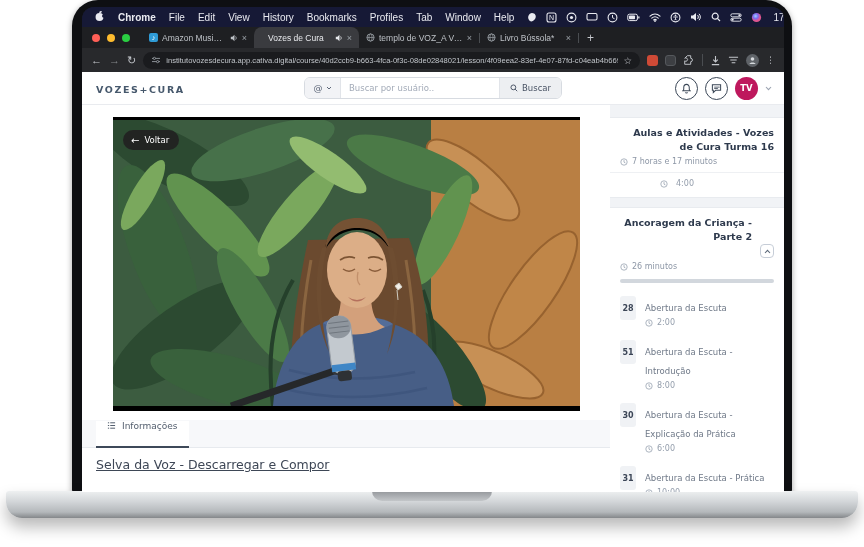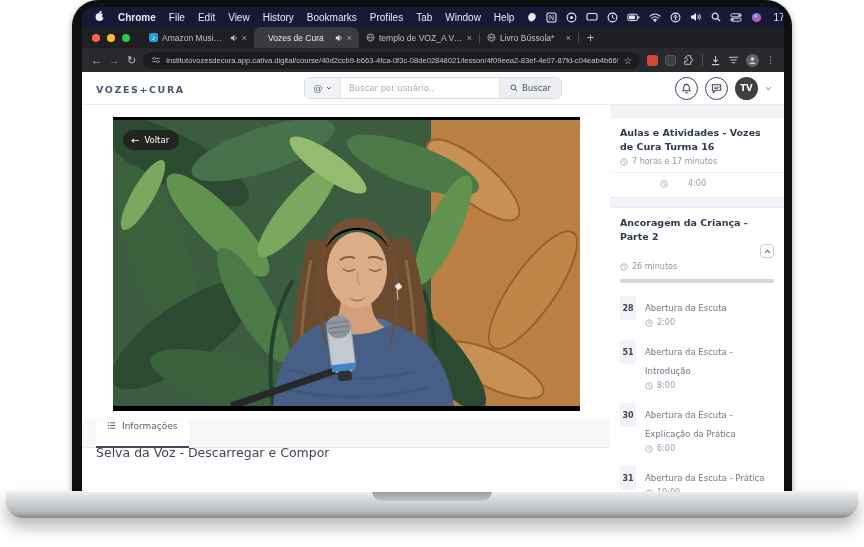--- a/index.html
+++ b/index.html
@@ -70,49 +70,49 @@
     border-radius:5px 0 0 5px; display:flex; align-items:center; justify-content:center; gap:3px;
     font-size:9px; color:#5c6678; }
   .searchbar input { border:none; outline:none; flex:1; min-width:0; font-size:8.5px;
     padding:0 8px; font-family:"DejaVu Sans", sans-serif; color:#333; background:transparent; }
   .searchbar input::placeholder { color:#a3abb8; }
   .sbtn { width:62px; background:#edeff2; border-left:1px solid #e1e4e9; border-radius:0 5px 5px 0;
     display:flex; align-items:center; justify-content:center; gap:4px; font-size:8.5px; color:#495364; }
   .hdr-right { position:absolute; right:12px; top:0; height:100%; display:flex; align-items:center; gap:7px; }
   .circle-btn { width:23px; height:23px; border:1.4px solid #3a4656; border-radius:50%;
     display:flex; align-items:center; justify-content:center; background:#fff; }
-  .avatar { width:23px; height:23px; border-radius:50%; background:#404040; color:#fff;
+  .avatar { width:23px; height:23px; border-radius:50%; background:#be185d; color:#fff;
     display:flex; align-items:center; justify-content:center; font-size:8.5px; font-weight:bold; }
 
   .main { position:absolute; left:0; top:33px; width:702px; height:387px; background:#fff; }
 
   .video-wrap { position:absolute; left:31px; top:12px; width:467px; height:294px; background:#000; overflow:hidden; }
   .video-scene { position:absolute; left:0; top:3px; }
   .voltar { position:absolute; left:10px; top:13px; height:20px; padding:0 10px 0 8px;
     background:rgba(33,33,33,.93); border-radius:11px; color:#fff; font-size:8.5px;
     display:flex; align-items:center; gap:5px; }
   .voltar .arr { font-size:10px; }
 
   .tabs-strip { position:absolute; left:0; top:315px; width:528px; height:28px; background:#f7f8fa;
     border-bottom:1px solid #e7eaee; }
   .info-tab { position:absolute; left:14px; top:1px; height:27px; background:#fff; padding:0 11px;
     display:flex; align-items:flex-start; gap:6px; font-size:9px; color:#525d6d;
     border-bottom:2px solid #3e4959; }
-  .lesson-title { position:absolute; left:14px; top:340px; font-size:12.5px; color:#3e4756; }
+  .lesson-title { position:absolute; left:14px; top:352px; font-size:12.5px; color:#3e4756;text-decoration:underline; }
 
   
   .sidebar { position:absolute; left:528px; top:0; width:174px; height:387px; background:#f1f3f6; overflow:hidden; }
   .s-card { background:#fff; border-top:1px solid #e8ebef; border-bottom:1px solid #e8ebef; padding:8px 10px 7px; }
   .card1 { margin-top:12px; }
   .card2 { margin-top:9px; }
-  .course-title, .sec-title { font-size:9.5px; font-weight:600; color:#2e3a4d; line-height:13.5px; }
+  .course-title, .sec-title { font-size:9.5px; font-weight:600; color:#2e3a4d; line-height:13.5px;text-align:right; }
   .meta-row { display:flex; align-items:center; gap:4px; margin-top:4px;
     font-size:8px; color:#8d97a6; }
   .c-divider { height:1px; background:#eef0f3; margin:6px -10px 0; }
-  .partial-row { margin:6px 0 2px 40px; display:flex; align-items:flex-end; gap:20px;
+  .partial-row { margin:6px 0 2px 40px; display:flex; align-items:flex-end; gap:8px;
     font-size:8px; color:#939dab; }
   .sec-head { display:flex; align-items:flex-start;flex-direction:column; }
   .sec-head .sec-title { width:132px; }
   .chev-btn { width:14px; height:14px; border:1px solid #c6cdd7; border-radius:4px; margin-left:auto;
     display:flex; align-items:center; justify-content:center; background:#fff; margin-top:1px; }
   .progress { margin-top:8px; height:4px; background:#e8ebef; border-radius:2px; overflow:hidden; }
   .progress-fill { height:100%; width:100%; background:#d2d7dd; }
   .item { display:flex; gap:9px; margin-top:13px; }
   .numbox { width:16px; height:24px; background:#f0f2f5; border-radius:3px; flex:none;
     display:flex; align-items:center; justify-content:center; font-size:8px; font-weight:bold; color:#3c4657; }

